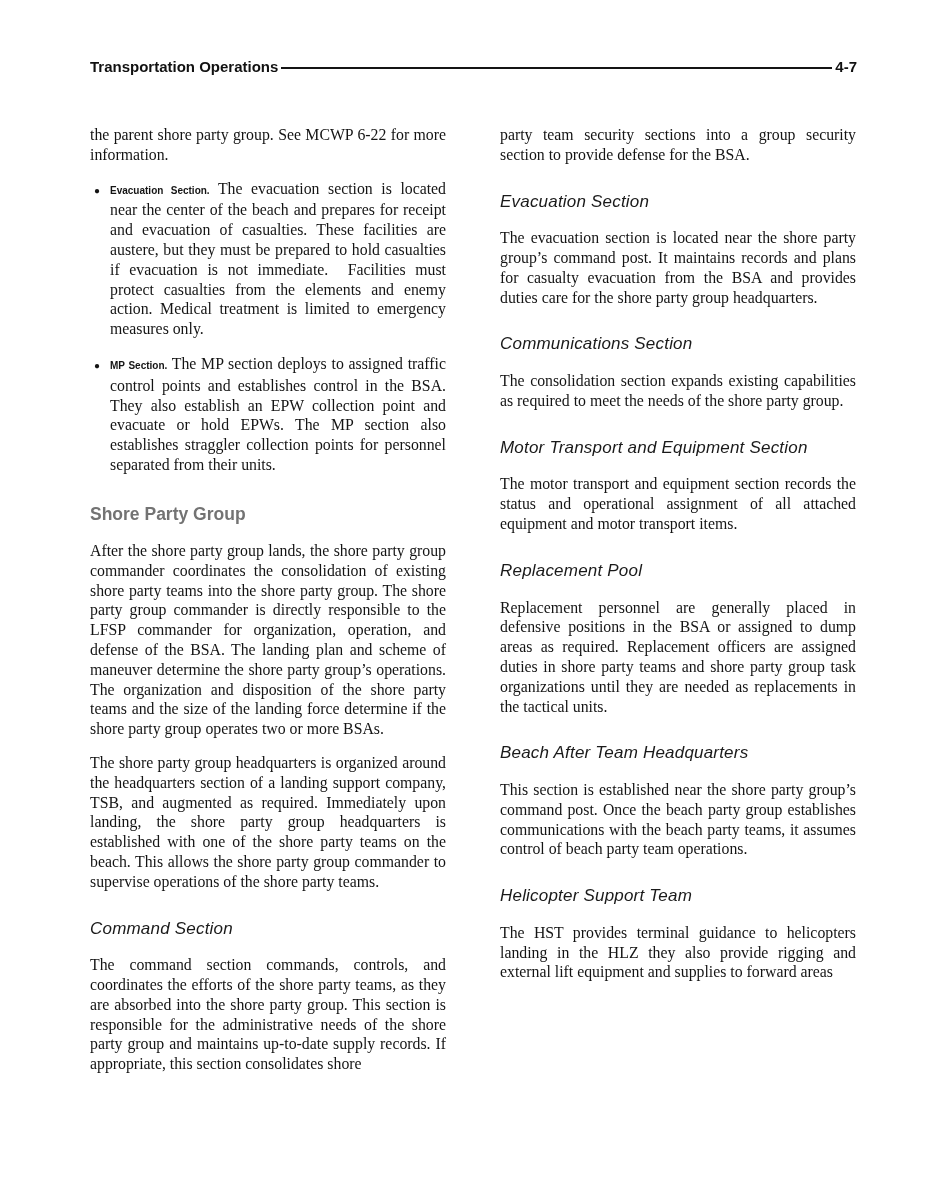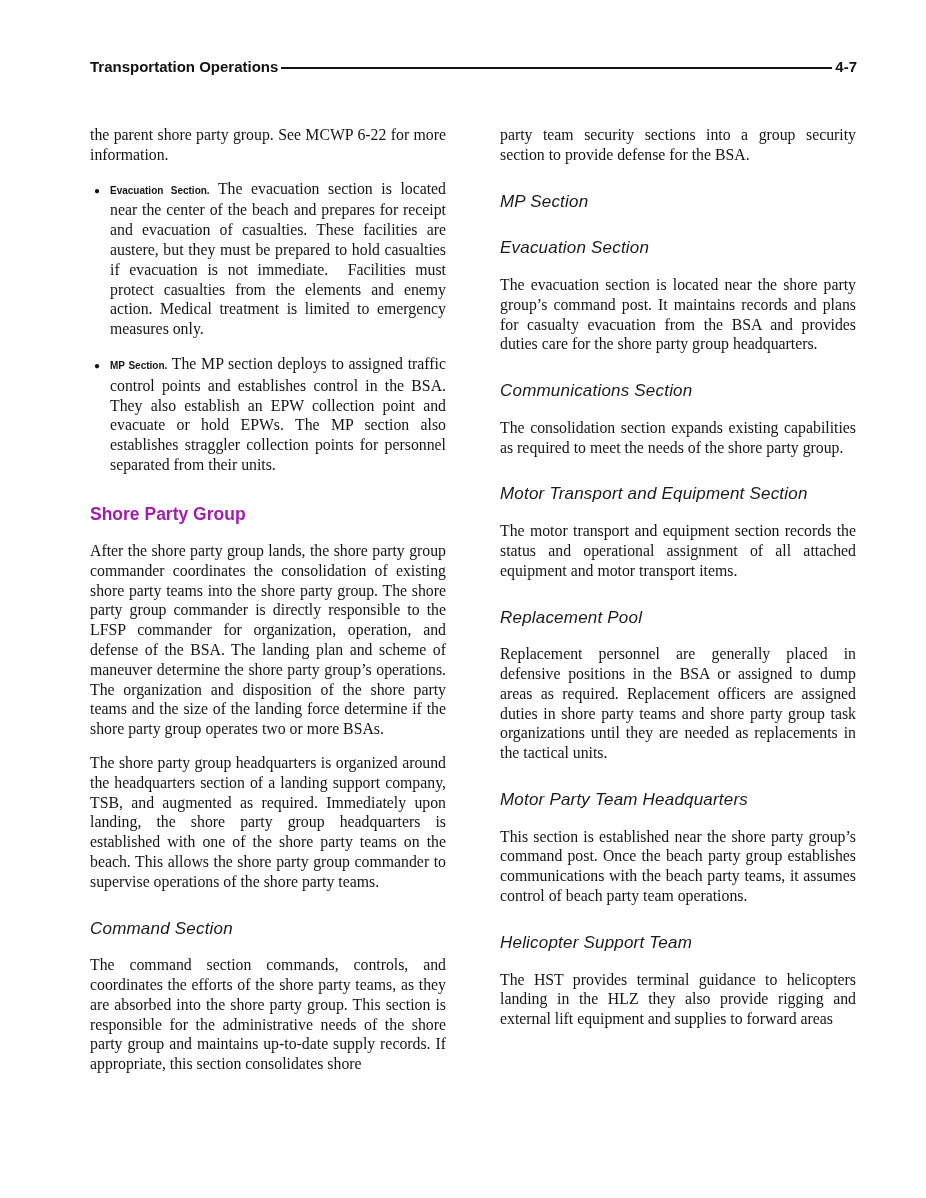--- a/index.html
+++ b/index.html
@@ -42,21 +42,21 @@
   .bullet-dot {
     position:absolute; left:4px; top:2px;
     font-size:10px; line-height:19.8px; color:#141414;
   }
   .bullet-label {
     font-family:"Liberation Sans", sans-serif;
     font-weight:bold; font-size:10px;
   }
   .section-heading {
     font-family:"Liberation Sans", sans-serif;
-    font-weight:bold; font-size:17.5px; color:#a21caf;
+    font-weight:bold; font-size:17.5px; color:#737373;
     margin:30px 0 17px 0; line-height:1.1;
   }
   .sub-heading {
     font-family:"Liberation Sans", sans-serif;
     font-style:italic; font-weight:normal;
     font-size:17px; color:#1a1a1a;
     margin:28px 0 17px 0; line-height:1.1;
     letter-spacing:0.2px;
   }
 </style>
@@ -93,35 +93,34 @@
       <p class="body-text">After the shore party group lands, the shore party group commander coordinates the consolidation of existing shore party teams into the shore party group. The shore party group commander is directly responsible to the LFSP commander for organization, operation, and defense of the BSA. The landing plan and scheme of maneuver determine the shore party group’s operations. The organization and disposition of the shore party teams and the size of the landing force determine if the shore party group operates two or more BSAs.</p>
       <p class="body-text para-spaced">The shore party group headquarters is organized around the headquarters section of a landing support company, TSB, and augmented as required. Immediately upon landing, the shore party group headquarters is established with one of the shore party teams on the beach. This allows the shore party group commander to supervise operations of the shore party teams.</p>
 
       <h3 class="sub-heading">Command Section</h3>
       <p class="body-text">The command section commands, controls, and coordinates the efforts of the shore party teams, as they are absorbed into the shore party group. This section is responsible for the administrative needs of the shore party group and maintains up-to-date supply records. If appropriate, this section consolidates shore</p>
     </div>
 
     <div class="col">
       <p class="body-text">party team security sections into a group security section to provide defense for the BSA.</p>
 
-      <h3 class="sub-heading">MP Section</h3>
 
       <h3 class="sub-heading">Evacuation Section</h3>
       <p class="body-text">The evacuation section is located near the shore party group’s command post. It maintains records and plans for casualty evacuation from the BSA and provides duties care for the shore party group headquarters.</p>
 
       <h3 class="sub-heading">Communications Section</h3>
       <p class="body-text">The consolidation section expands existing capabilities as required to meet the needs of the shore party group.</p>
 
       <h3 class="sub-heading">Motor Transport and Equipment Section</h3>
       <p class="body-text">The motor transport and equipment section records the status and operational assignment of all attached equipment and motor transport items.</p>
 
       <h3 class="sub-heading">Replacement Pool</h3>
       <p class="body-text">Replacement personnel are generally placed in defensive positions in the BSA or assigned to dump areas as required. Replacement officers are assigned duties in shore party teams and shore party group task organizations until they are needed as replacements in the tactical units.</p>
 
-      <h3 class="sub-heading">Motor Party Team Headquarters</h3>
+      <h3 class="sub-heading">Beach After Team Headquarters</h3>
       <p class="body-text">This section is established near the shore party group’s command post. Once the beach party group establishes communications with the beach party teams, it assumes control of beach party team operations.</p>
 
       <h3 class="sub-heading">Helicopter Support Team</h3>
       <p class="body-text">The HST provides terminal guidance to helicopters landing in the HLZ they also provide rigging and external lift equipment and supplies to forward areas</p>
     </div>
 
   </div>
 </div>
 
 </body></html>

